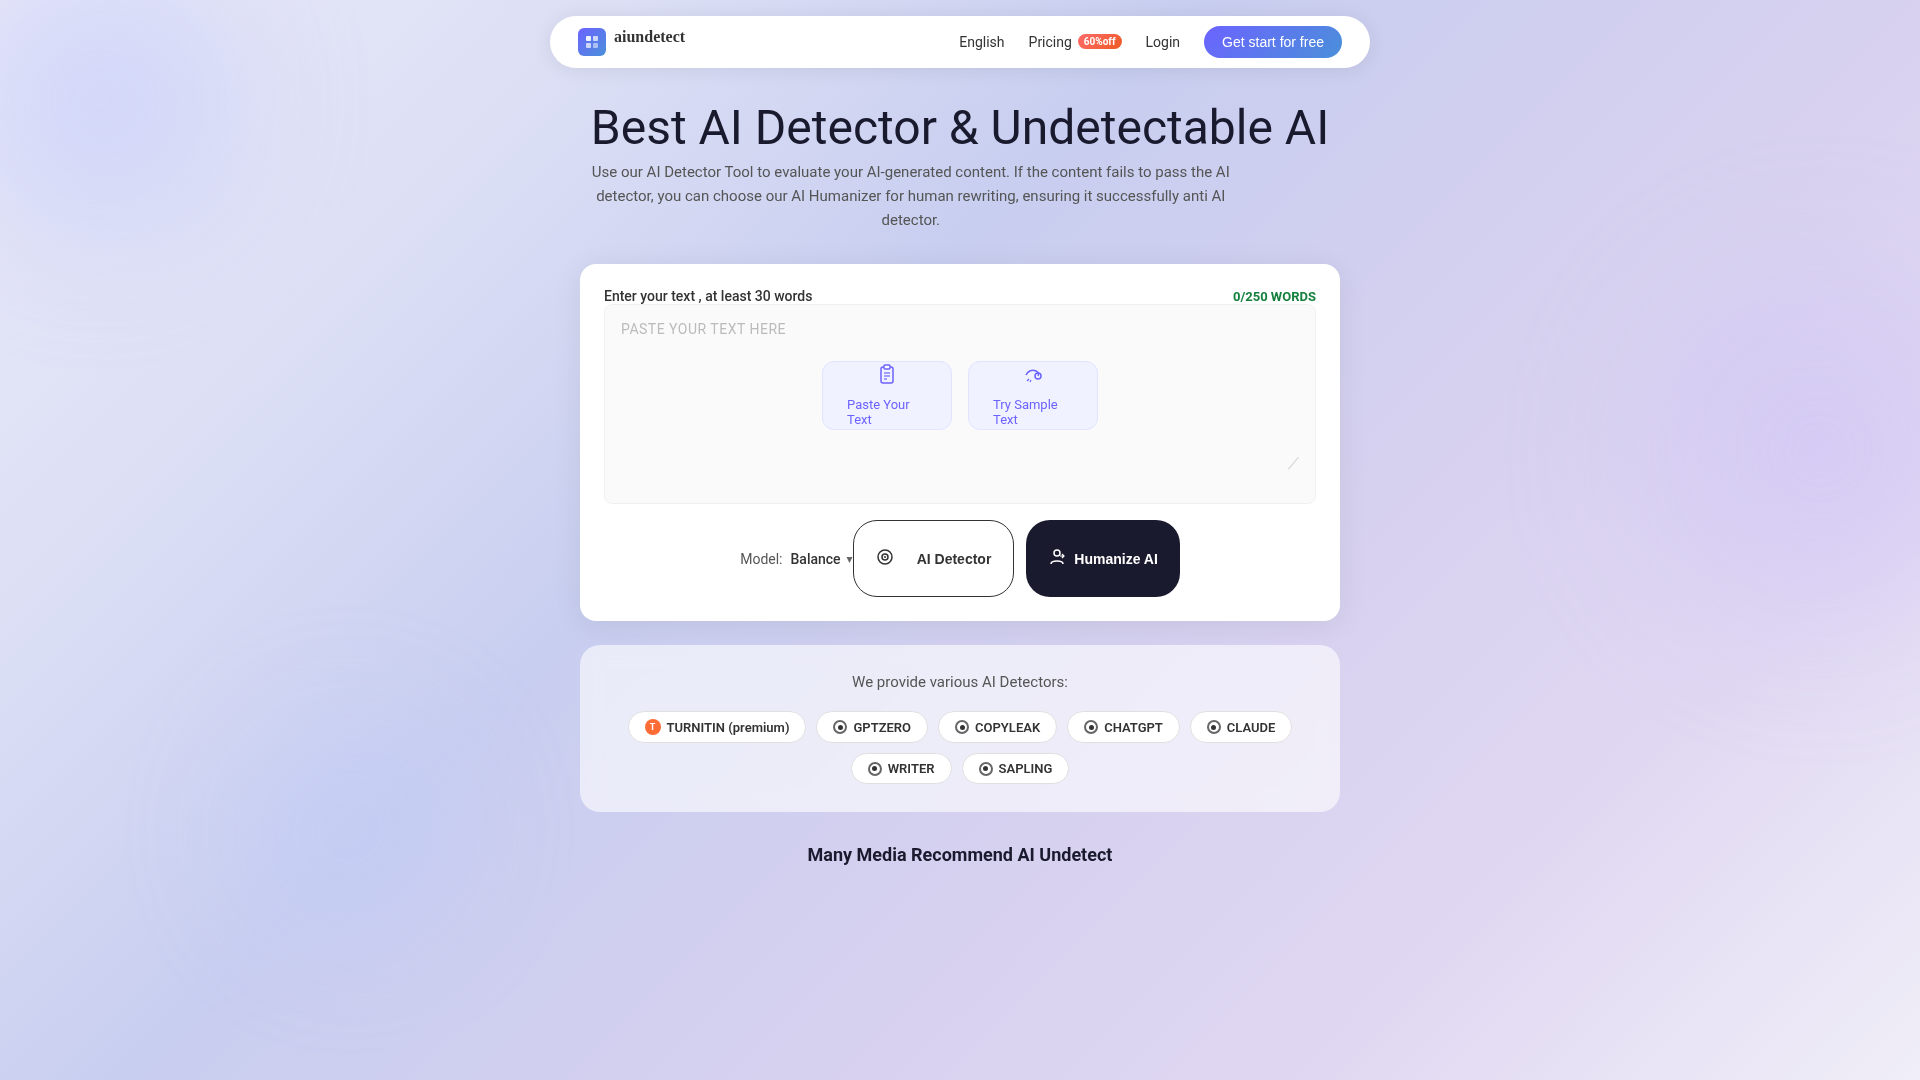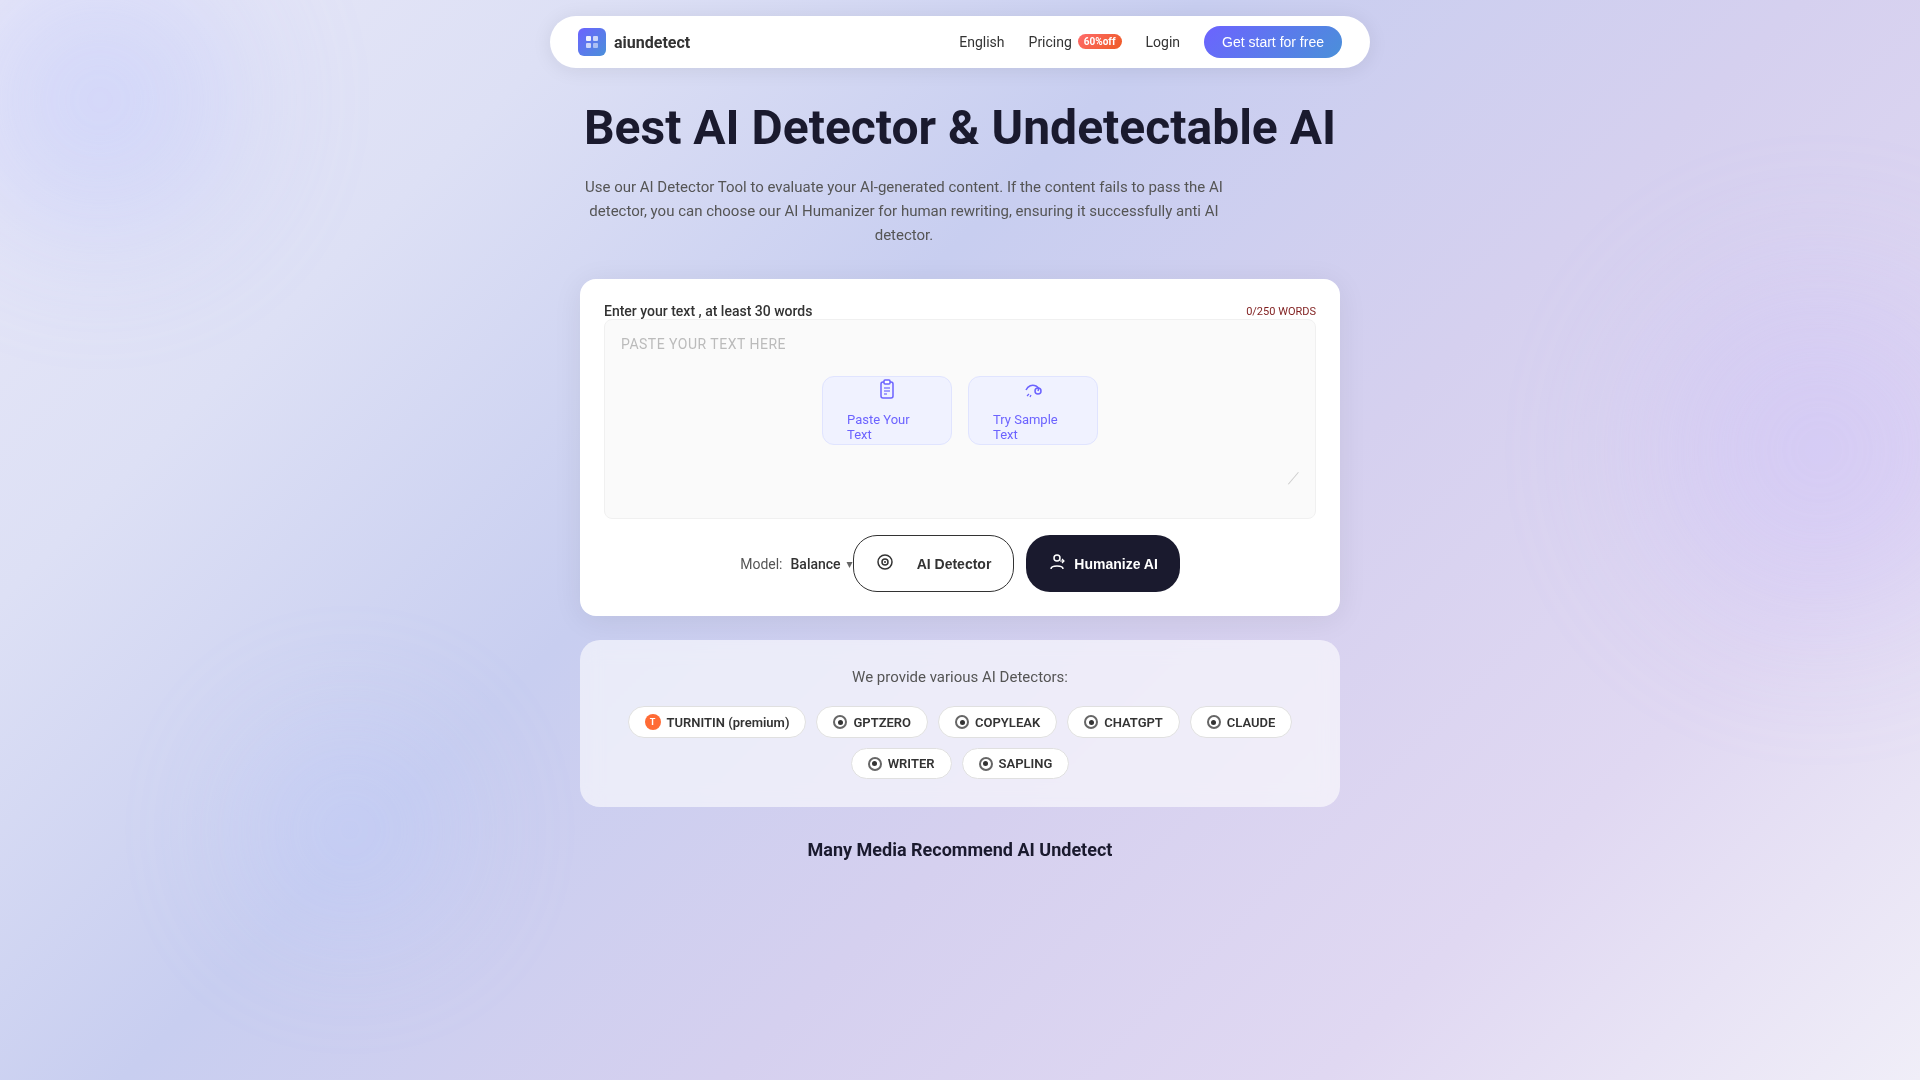--- a/index.html
+++ b/index.html
@@ -22,25 +22,25 @@
       padding: 10px 28px;
       display: flex;
       align-items: center;
       justify-content: space-between;
       width: 820px;
       box-shadow: 0 2px 20px rgba(0,0,0,0.08);
       z-index: 100;
     }
     .logo {
       display: flex;
-      align-items: center;
       gap: 8px;
       font-weight: 700;
       font-size: 16px;
       color: #333;
+      font-family: Liberation Serif, serif;
     }
     .logo-icon {
       width: 28px;
       height: 28px;
       background: linear-gradient(135deg, #6c63ff, #4a90d9);
       border-radius: 6px;
       display: flex;
       align-items: center;
       justify-content: center;
       color: white;
@@ -107,23 +107,23 @@
     }
     .hero-subtitle .human {
       color: #6c63ff;
       font-style: italic;
     }
     .hero-subtitle .content {
       color: #1a1a2e;
     }
     .hero-title {
       font-size: 48px;
-      font-weight: 700;
+      font-weight: 400;
       color: #1a1a2e;
-      margin-bottom: 20px;
+      margin-bottom: 5px;
       line-height: 1.15;
     }
     .hero-desc {
       font-size: 15px;
       color: #555;
       max-width: 640px;
       line-height: 1.6;
     }
 
     
@@ -139,22 +139,23 @@
       display: flex;
       justify-content: space-between;
       align-items: center;
     }
     .text-area-label {
       font-size: 14px;
       color: #333;
       font-weight: 500;
     }
     .word-count {
-      font-size: 11px;
-      color: #7f1d1d;
+      font-size: 13px;
+      color: #15803d;
+      font-weight: bold;
     }
     .text-input-area {
       position: relative;
       min-height: 200px;
       border: 1px solid #f0f0f0;
       border-radius: 8px;
       padding: 16px;
       background: #fafafa;
     }
     .text-placeholder {
@@ -244,21 +245,21 @@
       display: flex;
       align-items: center;
       gap: 23px;
       color: #333;
     }
     .humanize-btn {
       background: #1a1a2e;
       color: white;
       border: none;
       border-radius: 24px;
-      padding: 18px 22px;
+      padding: 28px 22px;
       font-size: 14px;
       font-weight: 600;
       cursor: pointer;
       display: flex;
       align-items: center;
       gap: 8px;
     }
 
     
     .detectors-section {

